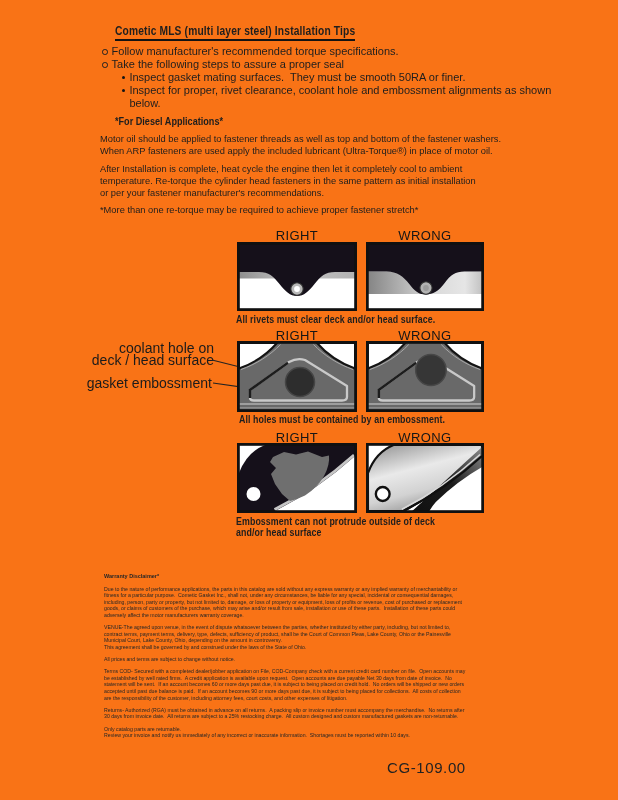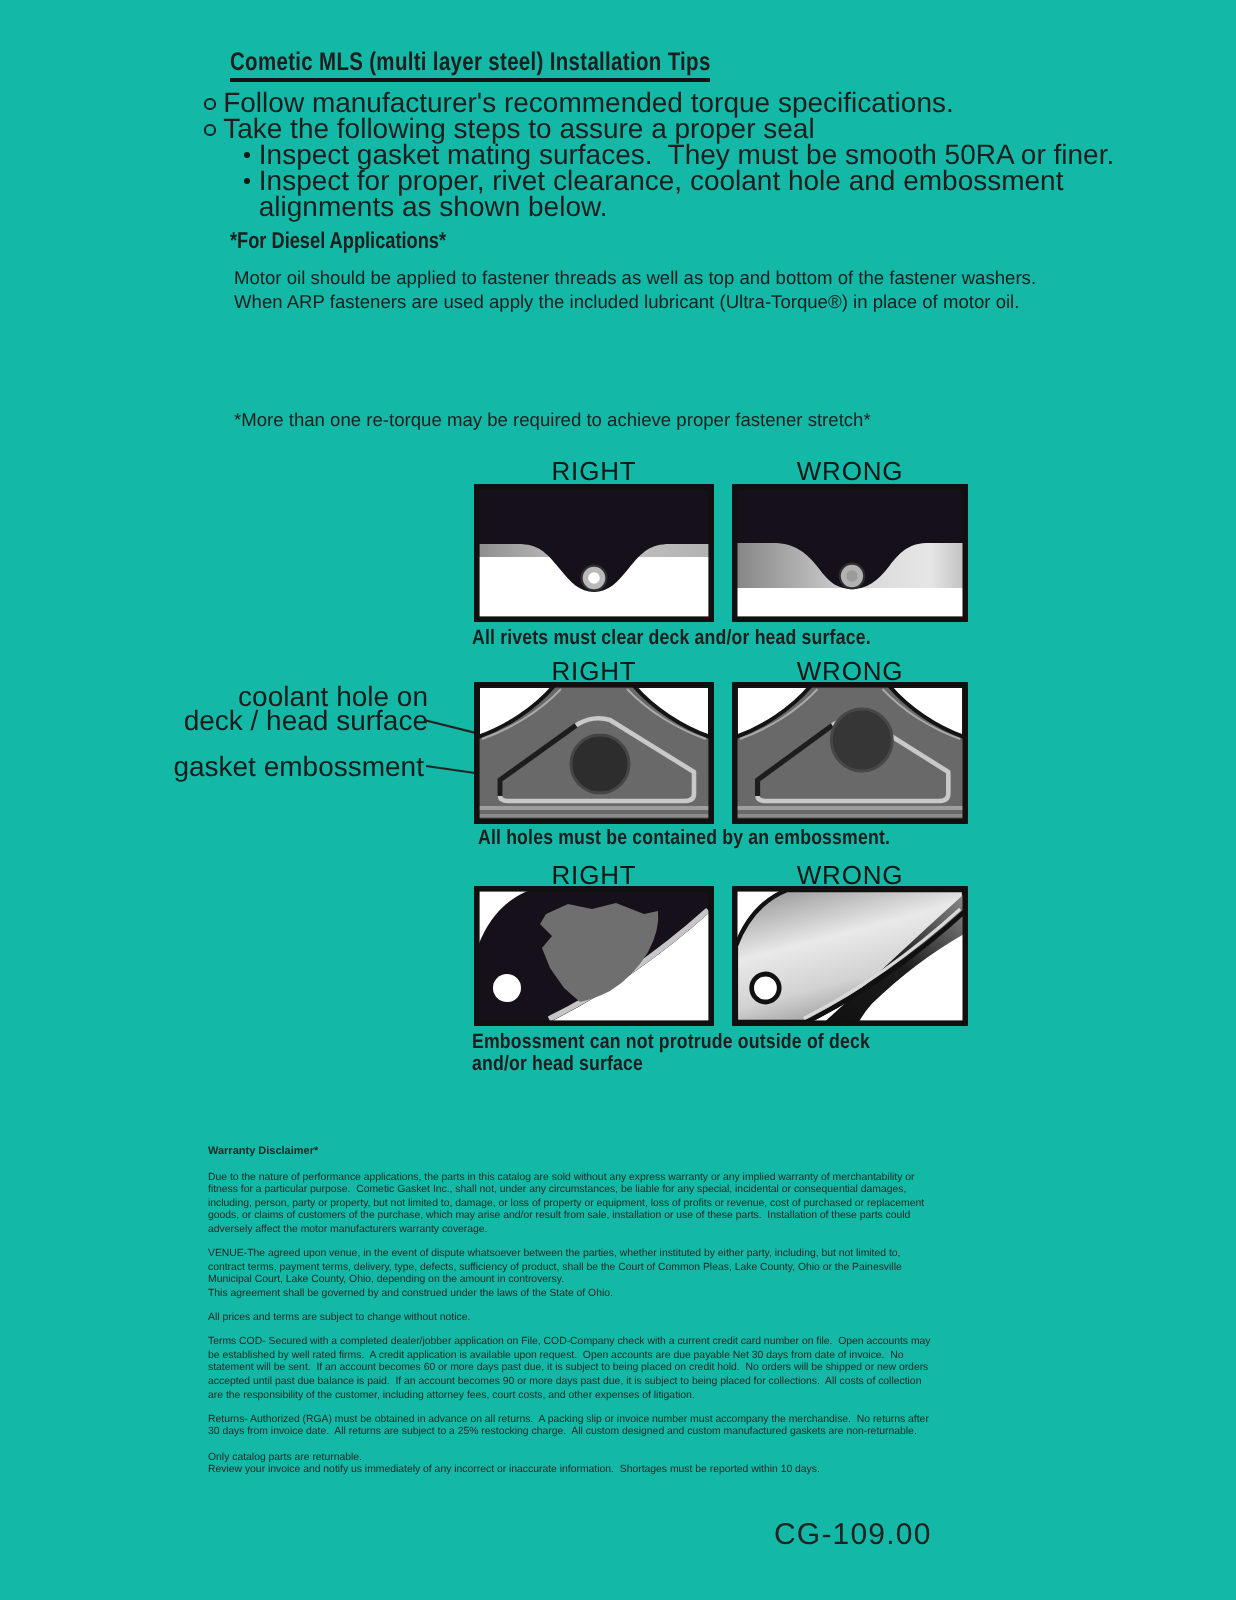--- a/index.html
+++ b/index.html
@@ -1,33 +1,33 @@
 <!DOCTYPE html>
 <html><head>
 <meta charset="utf-8">
 <style>
   html,body{margin:0;padding:0;background:#e8e8e8;}
-  .page{position:relative;width:618px;height:800px;background:#14b8a6;margin:0 auto;
+  .page{position:relative;width:618px;height:800px;background:#f97316;margin:0 auto;
         font-family:"Liberation Sans",sans-serif;color:#1e1e1e;overflow:hidden;}
   .pre{white-space:pre-wrap;}
 
   .title{position:absolute;left:115px;top:23px;font-size:12.8px;font-weight:bold;
          letter-spacing:.2px;border-bottom:2px solid #131313;padding-bottom:1px;
          transform:scaleX(.80);transform-origin:left top;white-space:nowrap;}
 
-  .bullets{position:absolute;left:102px;top:45px;font-size:14px;line-height:13.1px;width:460px;}
+  .bullets{position:absolute;left:102px;top:45px;font-size:11px;line-height:13.1px;width:460px;}
   .b{display:flex;}
   .b .glyph{flex:0 0 auto;}
   .o-icon{width:3.6px;height:3.6px;border:1px solid #222;border-radius:50%;margin:4px 4px 0 0;}
   .dot-icon{width:3.4px;height:3.4px;background:#141414;border-radius:50%;margin:4.4px 4px 0 0;}
   .b.sub{margin-left:20px;}
 
   .dheading{position:absolute;left:115px;top:115px;font-size:11.4px;font-weight:bold;
             transform:scaleX(.80);transform-origin:left top;white-space:nowrap;}
-  .para{position:absolute;left:117px;font-size:9.3px;line-height:12.2px;width:420px;}
+  .para{position:absolute;left:100px;font-size:9.3px;line-height:12.2px;width:420px;}
   .p1{top:133px;}
   .p2{top:163px;}
   .note{top:204px;}
 
   .dlabel{position:absolute;width:120px;text-align:center;font-size:13px;letter-spacing:.4px;color:#161616;}
   .dbox{position:absolute;}
   .dbox svg{display:block;}
   .dcap{position:absolute;left:236px;font-size:10.4px;font-weight:bold;letter-spacing:.1px;
         transform:scaleX(.85);transform-origin:left top;line-height:11px;}
   .slabel{position:absolute;text-align:right;font-size:14px;line-height:11.6px;color:#1b1b1b;}
@@ -61,20 +61,23 @@
     </div>
     <div class="b sub">
       <span class="glyph dot-icon"></span>
       <span class="pre">Inspect for proper, rivet clearance, coolant hole and embossment alignments as shown below.</span>
     </div>
   </div>
 
   <div class="dheading">*For Diesel Applications*</div>
   <div class="para p1 pre">Motor oil should be applied to fastener threads as well as top and bottom of the fastener washers.
 When ARP fasteners are used apply the included lubricant (Ultra-Torque®) in place of motor oil.</div>
+  <div class="para p2 pre">After Installation is complete, heat cycle the engine then let it completely cool to ambient
+temperature. Re-torque the cylinder head fasteners in the same pattern as initial installation
+or per your fastener manufacturer's recommendations.</div>
   <div class="para note pre">*More than one re-torque may be required to achieve proper fastener stretch*</div>
 
   <div class="dlabel" style="left:237px;top:228px;">RIGHT</div>
   <div class="dlabel" style="left:365px;top:228px;">WRONG</div>
 
   <div class="dbox" style="left:237px;top:242px;">
     <svg width="120" height="69" viewBox="0 0 120 69">
       <defs>
         <linearGradient id="gA" x1="0" y1="0" x2="1" y2="0">
           <stop offset="0" stop-color="#8e8e8e"></stop>

